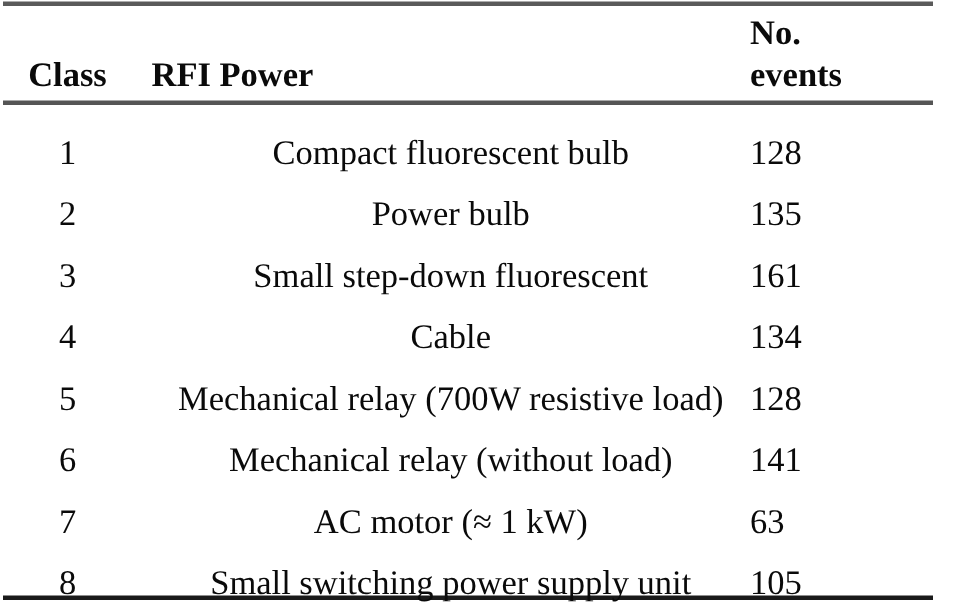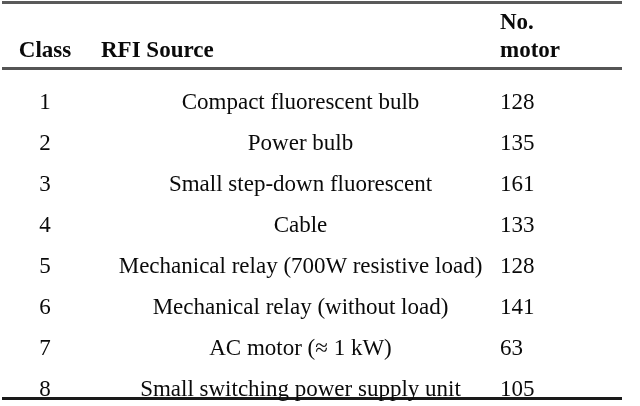--- a/index.html
+++ b/index.html
@@ -127,24 +127,24 @@
 
   <table class="rfi-table">
     <colgroup>
       <col class="col-class">
       <col class="col-source">
       <col class="col-events">
     </colgroup>
     <thead>
       <tr>
         <th class="h-class">Class</th>
-        <th class="h-source">RFI Source</th>
+        <th class="h-source">RFI Power</th>
         <th class="h-events">
           <span class="line1">No.</span>
-          <span class="line2">motor</span>
+          <span class="line2">events</span>
         </th>
       </tr>
     </thead>
     <tbody>
       <tr>
         <td class="c-class">1</td>
         <td class="c-source">Compact fluorescent bulb</td>
         <td class="c-events">128</td>
       </tr>
       <tr>
@@ -153,21 +153,21 @@
         <td class="c-events">135</td>
       </tr>
       <tr>
         <td class="c-class">3</td>
         <td class="c-source">Small step-down fluorescent</td>
         <td class="c-events">161</td>
       </tr>
       <tr>
         <td class="c-class">4</td>
         <td class="c-source">Cable</td>
-        <td class="c-events">133</td>
+        <td class="c-events">134</td>
       </tr>
       <tr>
         <td class="c-class">5</td>
         <td class="c-source">Mechanical relay (700W resistive load)</td>
         <td class="c-events">128</td>
       </tr>
       <tr>
         <td class="c-class">6</td>
         <td class="c-source">Mechanical relay (without load)</td>
         <td class="c-events">141</td>

